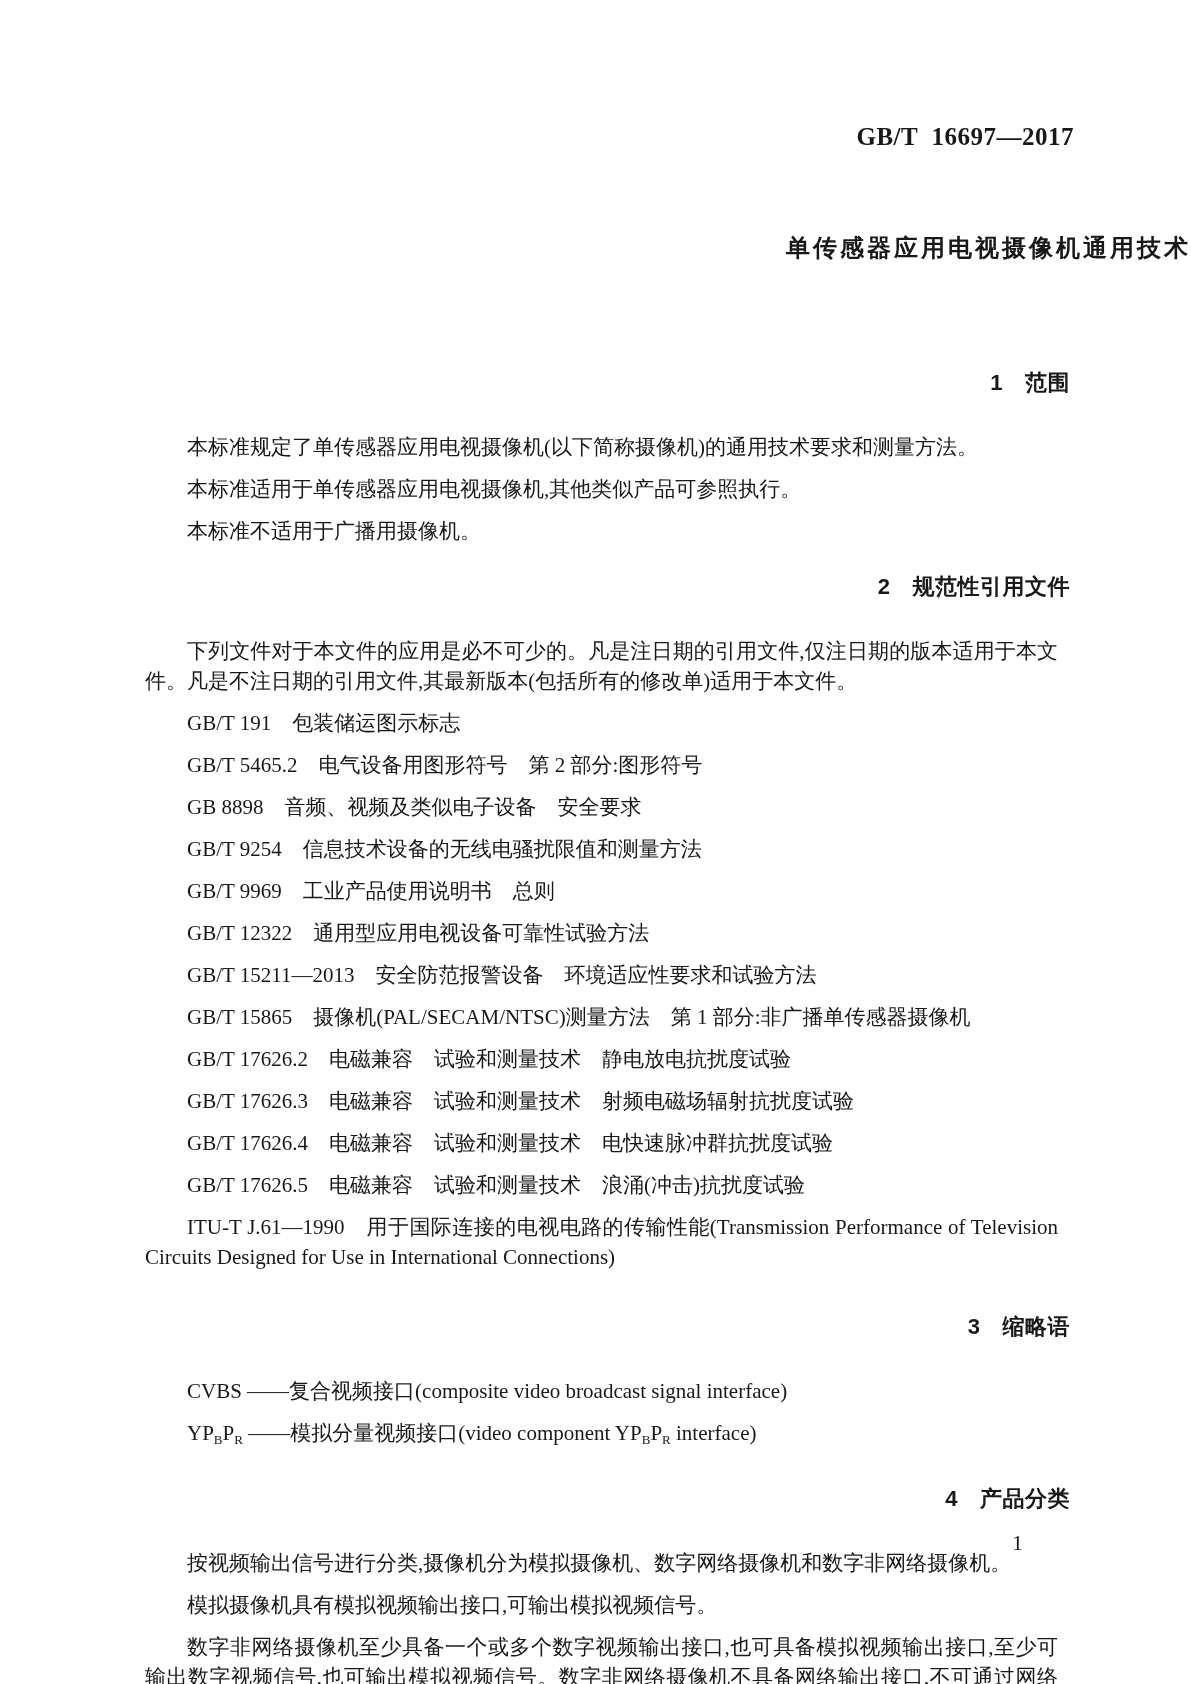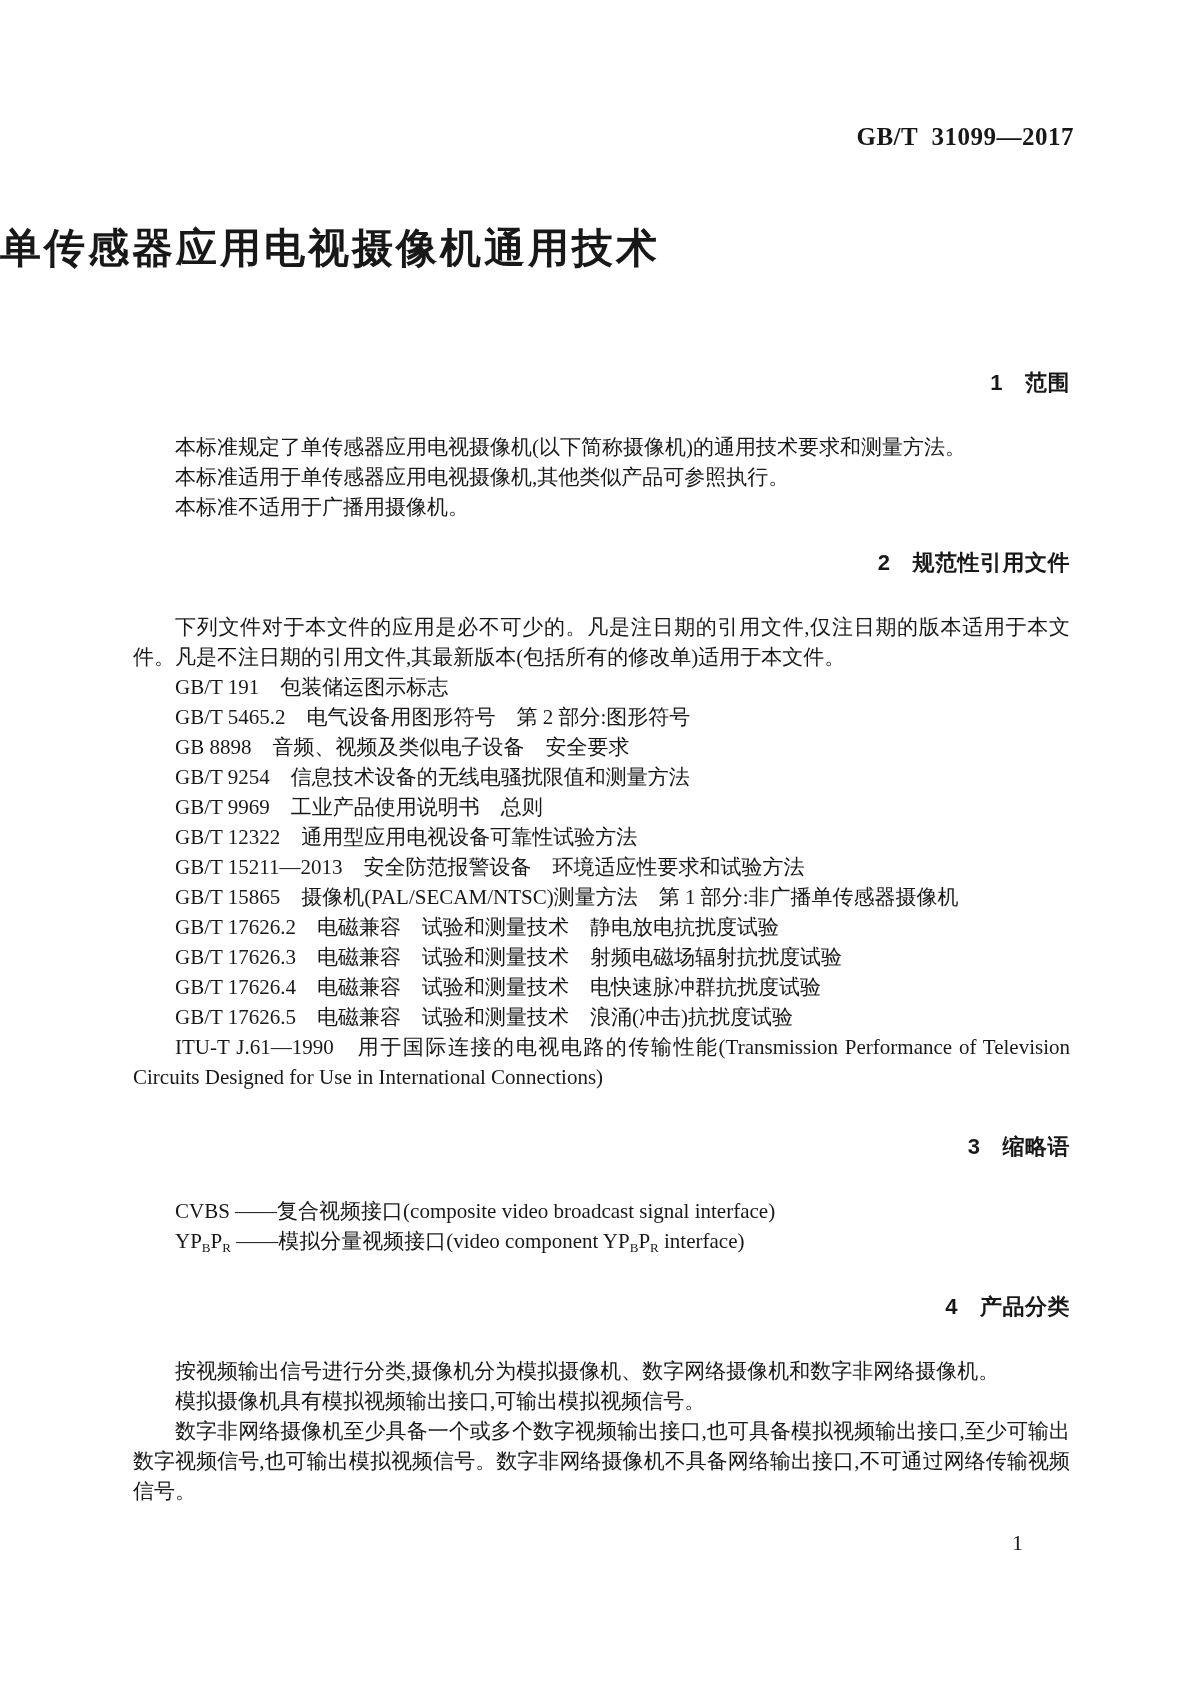--- a/index.html
+++ b/index.html
@@ -20,24 +20,24 @@
     font-weight: 700;
     letter-spacing: 0.5px;
     word-spacing: 7px;
     font-family: "Liberation Serif", "DejaVu Serif", serif;
   }
   .doc-title {
     position: absolute;
     top: 227px;
     left: 0;
     width: 100%;
-    text-align: left;
+    text-align: right;
     font-family: "Liberation Sans", "DejaVu Sans", sans-serif;
     font-weight: 700;
-    font-size: 41px;
+    font-size: 24px;
     line-height: 42px;
     letter-spacing: 3px;
   }
   .content {
     position: absolute;
     left: 133px;
     top: 368px;
     width: 937px;
   }
   .sec-heading {
@@ -47,41 +47,41 @@
     line-height: 30px;
     letter-spacing: 0.5px;
     margin: 0 0 34px 0;
     text-align: right;
   }
   .sec-num { display: inline-block; margin-right: 22px; }
   .mt-s2 { margin-top: 26px; }
   .mt-s3 { margin-top: 40px; }
   .mt-s4 { margin-top: 36px; margin-left: 37px; }
   .para {
-    margin: 0;
+    margin: 12px;
     font-size: 21px;
     line-height: 30px;
     text-indent: 2em;
     text-align: justify;
   }
   sub { font-size: 0.62em; line-height: 0; vertical-align: -0.28em; }
   .page-number {
     position: absolute;
     top: 1528px;
     left: 1012px;
     font-size: 22px;
     line-height: 30px;
   }
 </style>
 </head>
 <body>
 
 <div class="page">
 
-  <div class="header-code">GB/T 31099—2017</div>
+  <div class="header-code">GB/T 16697—2017</div>
 
   <div class="doc-title">
     <div>单传感器应用电视摄像机通用技术</div>
   </div>
 
   <div class="content">
 
     <h2 class="sec-heading">
       <span class="sec-num">1</span><span>范围</span>
     </h2>

